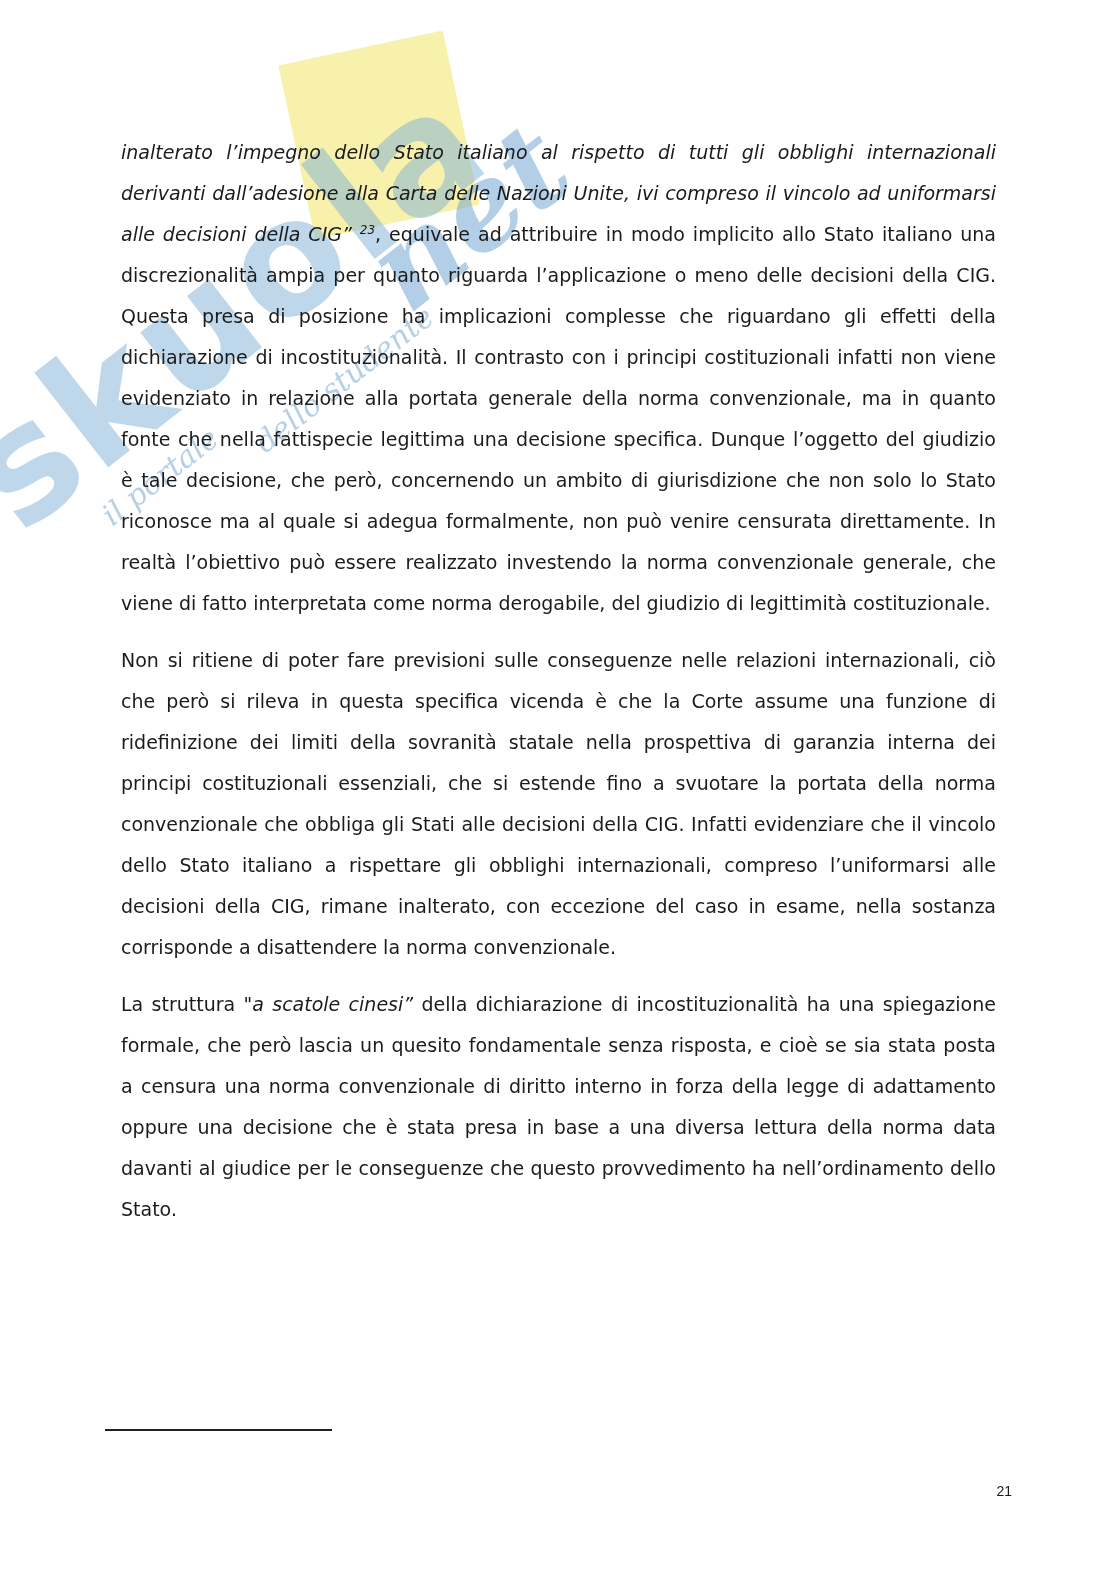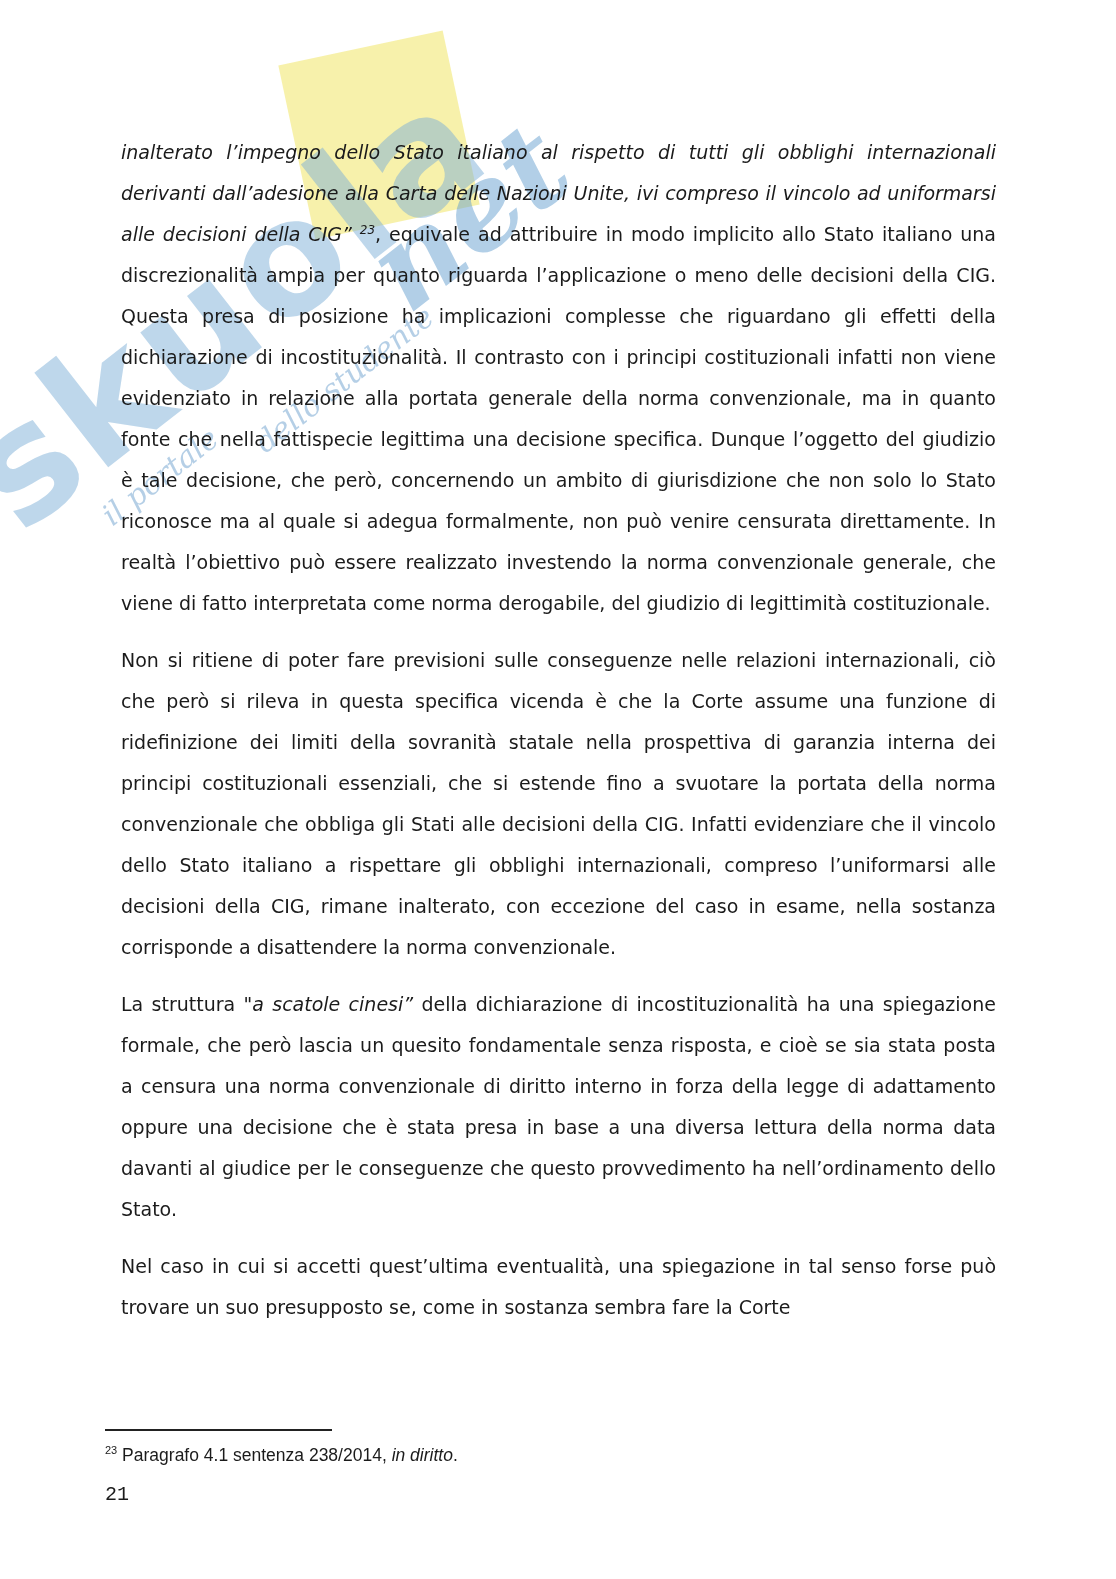--- a/index.html
+++ b/index.html
@@ -77,43 +77,41 @@
     left: 105px; top: 1442px; width: 760px;
     margin: 0;
     font-family: "Liberation Sans", sans-serif;
     font-size: 17.5px; line-height: 27px;
     text-align: left;
   }
   .footnote sup { font-size: 11px; }
   .page-number {
     position: absolute; z-index: 1;
     left: 105px; top: 1483px; width: 907px;
-    text-align: left;
-    font-family: Liberation Mono, monospace;
-    font-size: 20px; color: #1b1b1b;
+    text-align: right;
+    font-family: Liberation Sans, sans-serif;
+    font-size: 14px; color: #1b1b1b;
   }
 </style>
 </head>
 <body>
 
 <div class="page">
 
   <div class="watermark" aria-hidden="true">
     <div class="wm-note"></div>
     <div class="wm-brand">skuola</div>
     <div class="wm-net">net</div>
     <div class="wm-tag1">il portale</div>
     <div class="wm-tag2">dello studente</div>
   </div>
 
   <main class="body-text" id="paragraphs">
       <p class="para"><span class="it">inalterato l’impegno dello Stato italiano al rispetto di tutti gli obblighi internazionali derivanti dall’adesione alla Carta delle Nazioni Unite, ivi compreso il vincolo ad uniformarsi alle decisioni della CIG” </span><sup class="it">23</sup><span>, equivale ad attribuire in modo implicito allo Stato italiano una discrezionalità ampia per quanto riguarda l’applicazione o meno delle decisioni della CIG. Questa presa di posizione ha implicazioni complesse che riguardano gli effetti della dichiarazione di incostituzionalità. Il contrasto con i principi costituzionali infatti non viene evidenziato in relazione alla portata generale della norma convenzionale, ma in quanto fonte che nella fattispecie legittima una decisione specifica. Dunque l’oggetto del giudizio è tale decisione, che però, concernendo un ambito di giurisdizione che non solo lo Stato riconosce ma al quale si adegua formalmente, non può venire censurata direttamente. In realtà l’obiettivo può essere realizzato investendo la norma convenzionale generale, che viene di fatto interpretata come norma derogabile, del giudizio di legittimità costituzionale.</span></p>
       <p class="para"><span>Non si ritiene di poter fare previsioni sulle conseguenze nelle relazioni internazionali, ciò che però si rileva in questa specifica vicenda è che la Corte assume una funzione di ridefinizione dei limiti della sovranità statale nella prospettiva di garanzia interna dei principi costituzionali essenziali, che si estende fino a svuotare la portata della norma convenzionale che obbliga gli Stati alle decisioni della CIG. Infatti evidenziare che il vincolo dello Stato italiano a rispettare gli obblighi internazionali, compreso l’uniformarsi alle decisioni della CIG, rimane inalterato, con eccezione del caso in esame, nella sostanza corrisponde a disattendere la norma convenzionale.</span></p>
       <p class="para"><span>La struttura </span><span class="it">"a scatole cinesi”</span><span> della dichiarazione di incostituzionalità ha una spiegazione formale, che però lascia un quesito fondamentale senza risposta, e cioè se sia stata posta a censura una norma convenzionale di diritto interno in forza della legge di adattamento oppure una decisione che è stata presa in base a una diversa lettura della norma data davanti al giudice per le conseguenze che questo provvedimento ha nell’ordinamento dello Stato.</span></p>
-      <p class="para"><span>Nel caso in cui si accetti quest’ultima eventualità, una spiegazione in tal senso forse può trovare un suo presupposto se, come in sostanza sembra fare la Corte</span></p>
     </main>
 
   <div class="footnote-rule"></div>
-  <p class="footnote" id="footnote"><sup>23</sup><span> Paragrafo 4.1 sentenza 238/2014, </span><span class="it">in diritto</span><span>.</span></p>
 
   <div class="page-number">21</div>
 
 </div>
 
 </body></html>

